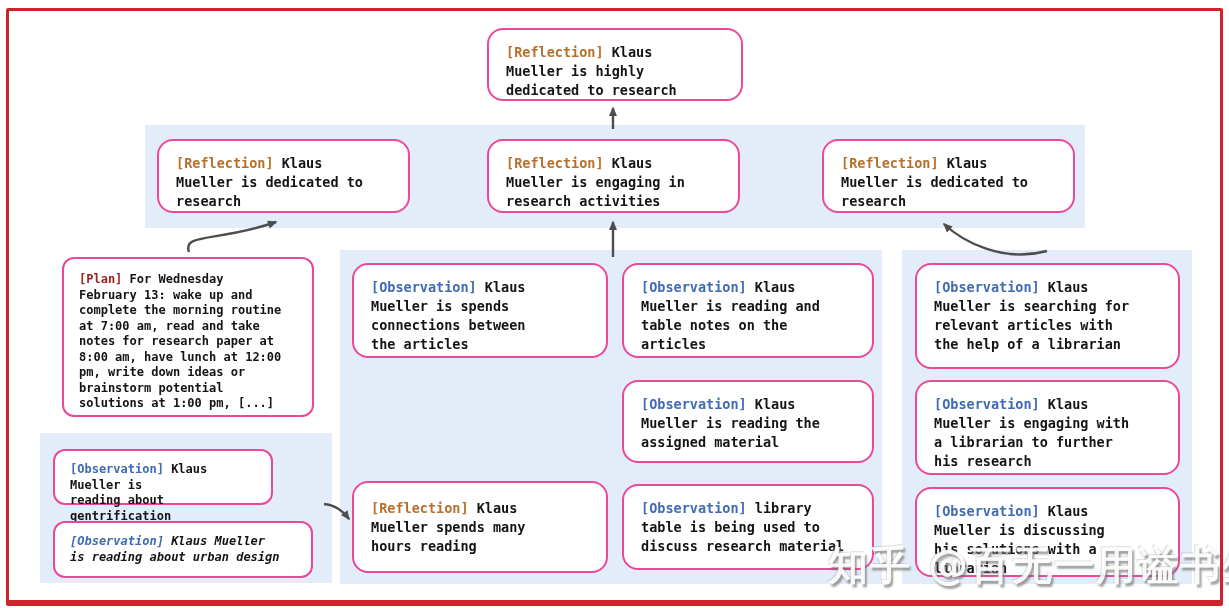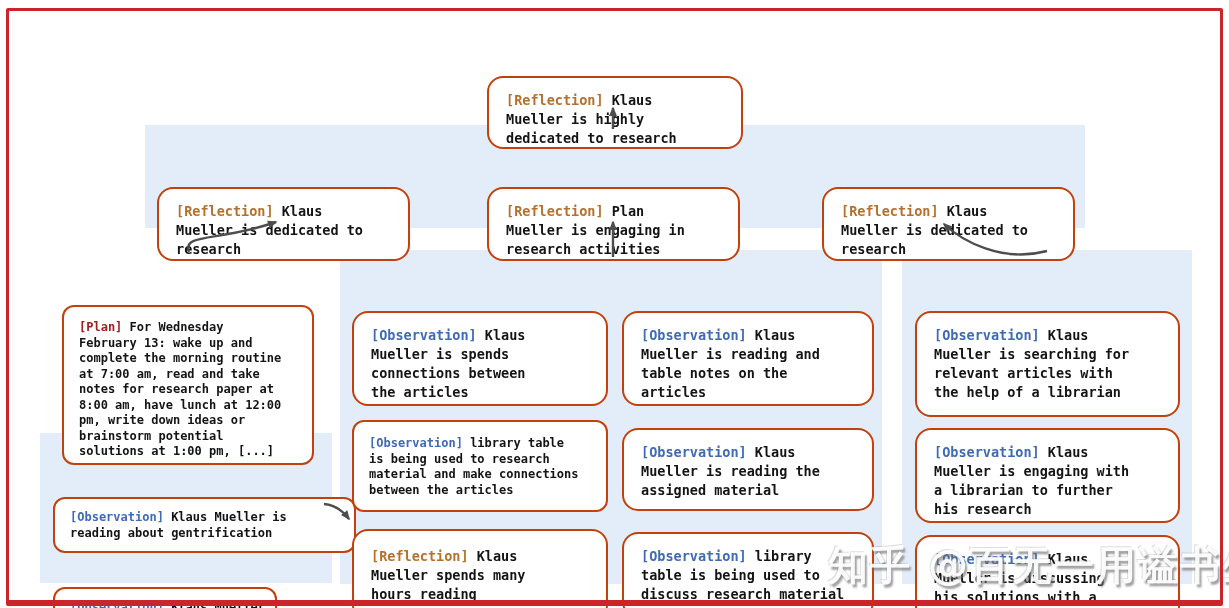--- a/index.html
+++ b/index.html
@@ -9,23 +9,22 @@
     overflow:hidden;
   }
   .frame{
     position:absolute;left:6px;top:8px;right:6px;bottom:2px;
     border-style:solid;border-width:3px 3px 6px 3px;
     border-radius:2px;pointer-events:none;z-index:5;
   }
   .band{position:absolute;z-index:1;}
   .node{
     position:absolute;z-index:2;background:#ffffff;
-    border:2px solid #c2410c;color:#141414;font-weight:bold;
+    border:2px solid #ec4899;color:#141414;font-weight:bold;
     box-sizing:border-box;
-    margin-top:48px;
   }
   .node .body{white-space:pre-wrap;}
   .node.large{font-size:13.5px;line-height:19px;border-radius:16px;padding:13px 8px 8px 17px;}
   .node.small{font-size:12px;line-height:15.5px;border-radius:12px;padding:11px 6px 6px 15px;}
   .tag{font-weight:bold;}
   svg.arrows{position:absolute;left:0;top:0;z-index:3;pointer-events:none;}
   .watermark{
     position:absolute;z-index:4;font-weight:bold;font-size:40px;
     letter-spacing:2px;color:rgba(255,255,255,0.93);
     text-shadow:2px 3px 2px rgba(110,110,110,0.65), -1px -1px 0 rgba(160,160,160,0.35);
@@ -49,21 +48,21 @@
 dedicated to research</span>
   </div>
 
   <div class="node large" style="left:157px;top:139px;width:253px;height:74px;">
     <span class="tag" style="color:#b5712c;">[Reflection]</span><span class="body"> Klaus
 Mueller is dedicated to
 research</span>
   </div>
 
   <div class="node large" style="left:487px;top:139px;width:253px;height:74px;">
-    <span class="tag" style="color:#b5712c;">[Reflection]</span><span class="body"> Plan
+    <span class="tag" style="color:#b5712c;">[Reflection]</span><span class="body"> Klaus
 Mueller is engaging in
 research activities</span>
   </div>
 
   <div class="node large" style="left:822px;top:139px;width:253px;height:74px;">
     <span class="tag" style="color:#b5712c;">[Reflection]</span><span class="body"> Klaus
 Mueller is dedicated to
 research</span>
   </div>
 
@@ -72,43 +71,37 @@
 February 13: wake up and
 complete the morning routine
 at 7:00 am, read and take
 notes for research paper at
 8:00 am, have lunch at 12:00
 pm, write down ideas or
 brainstorm potential
 solutions at 1:00 pm, [...]</span>
   </div>
 
-  <div class="node small" style="left:53px;top:449px;width:303px;height:56px;">
+  <div class="node small" style="left:53px;top:449px;width:220px;height:56px;">
     <span class="tag" style="color:#3e6bb4;">[Observation]</span><span class="body"> Klaus Mueller is
 reading about gentrification</span>
   </div>
 
-  <div class="node small" style="left:53px;top:539px;width:224px;height:57px;">
+  <div class="node small" style="left:53px;top:521px;width:260px;height:57px;font-style:italic;">
     <span class="tag" style="color:#3e6bb4;">[Observation]</span><span class="body"> Klaus Mueller
 is reading about urban design</span>
   </div>
 
   <div class="node large" style="left:352px;top:263px;width:256px;height:95px;">
     <span class="tag" style="color:#3e6bb4;">[Observation]</span><span class="body"> Klaus
 Mueller is spends
 connections between
 the articles</span>
   </div>
 
-  <div class="node small" style="left:352px;top:372px;width:256px;height:92px;padding-top:14px;">
-    <span class="tag" style="color:#3e6bb4;">[Observation]</span><span class="body"> library table
-is being used to research
-material and make connections
-between the articles</span>
-  </div>
 
   <div class="node large" style="left:352px;top:481px;width:256px;height:92px;padding-top:16px;">
     <span class="tag" style="color:#b5712c;">[Reflection]</span><span class="body"> Klaus
 Mueller spends many
 hours reading</span>
   </div>
 
   <div class="node large" style="left:622px;top:263px;width:252px;height:95px;">
     <span class="tag" style="color:#3e6bb4;">[Observation]</span><span class="body"> Klaus
 Mueller is reading and

